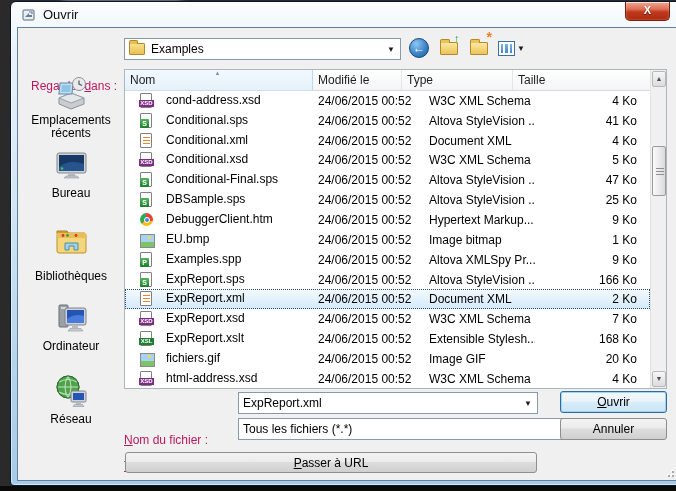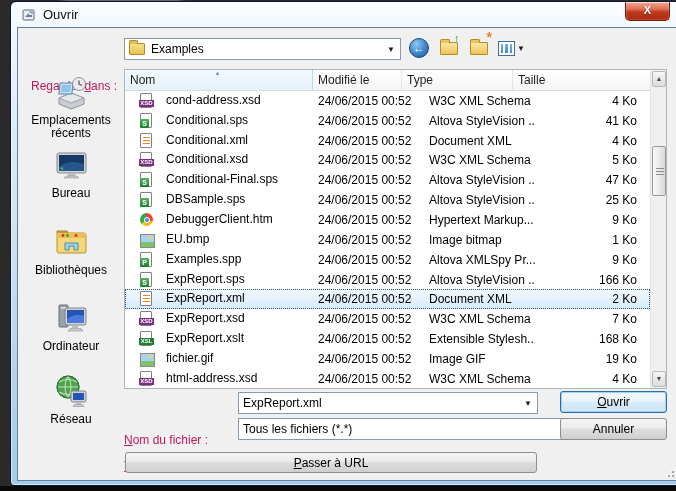--- a/index.html
+++ b/index.html
@@ -205,21 +205,21 @@
         <svg viewBox="0 0 37 37">
           <rect x="4" y="6" width="29" height="20" rx="2" fill="#cfd3d8" stroke="#83878c"></rect>
           <rect x="6" y="8" width="25" height="16" fill="#173862"></rect>
           <path d="M6 20 Q16 12 31 17 L31 24 L6 24 Z" fill="#2a5d99" opacity=".8"></path>
           <circle cx="9" cy="21.5" r="1.3" fill="#46c24e"></circle>
           <rect x="15" y="26" width="7" height="3" fill="#b8bcc1"></rect>
           <path d="M11 31 L26 31 L24 29 L13 29 Z" fill="#c9cdd2" stroke="#8d9298" stroke-width=".6"></path>
         </svg>
         <span class="side-label">Bureau</span>
       </div>
-      <div class="side-item" style="top:156px;">
+      <div class="side-item" style="top:156px;gap:6px;">
         <svg viewBox="0 0 37 37">
           <path d="M4 10 L4 7 L14 7 L16 10 Z" fill="#d9a93c" stroke="#a87f1f"></path>
           <rect x="4" y="9" width="29" height="20" rx="2" fill="#f4d67c" stroke="#bb8f26"></rect>
           <rect x="4" y="9" width="29" height="5" fill="#e9bf55"></rect>
           <circle cx="10" cy="11.5" r="1.4" fill="#d2352b"></circle>
           <circle cx="14.5" cy="11.5" r="1.4" fill="#3f9e43"></circle>
           <circle cx="23" cy="11.5" r="1.4" fill="#d2352b"></circle>
           <path d="M12 26 L12 19 L25 19 L25 26 L21 26 L21 22 L16 22 L16 26 Z" fill="#9fd3e8" stroke="#4e8cab"></path>
         </svg>
         <span class="side-label">Bibliothèques</span>
@@ -417,25 +417,25 @@
               <span>ExpReport.xslt</span>
             </div>
             <div class="cell c-mod">24/06/2015 00:52</div>
             <div class="cell c-type">Extensible Stylesh...</div>
             <div class="cell c-taille">168 Ko</div>
           </div>
 
           <div class="frow">
             <div class="cell c-nom">
               <span class="fico gif"></span>
-              <span>fichier.gif</span>
+              <span>fichiers.gif</span>
             </div>
             <div class="cell c-mod">24/06/2015 00:52</div>
             <div class="cell c-type">Image GIF</div>
-            <div class="cell c-taille">19 Ko</div>
+            <div class="cell c-taille">20 Ko</div>
           </div>
 
           <div class="frow">
             <div class="cell c-nom">
               <span class="fico xsd">
                 <span class="doc"></span>
               </span>
               <span>html-address.xsd</span>
             </div>
             <div class="cell c-mod">24/06/2015 00:52</div>

